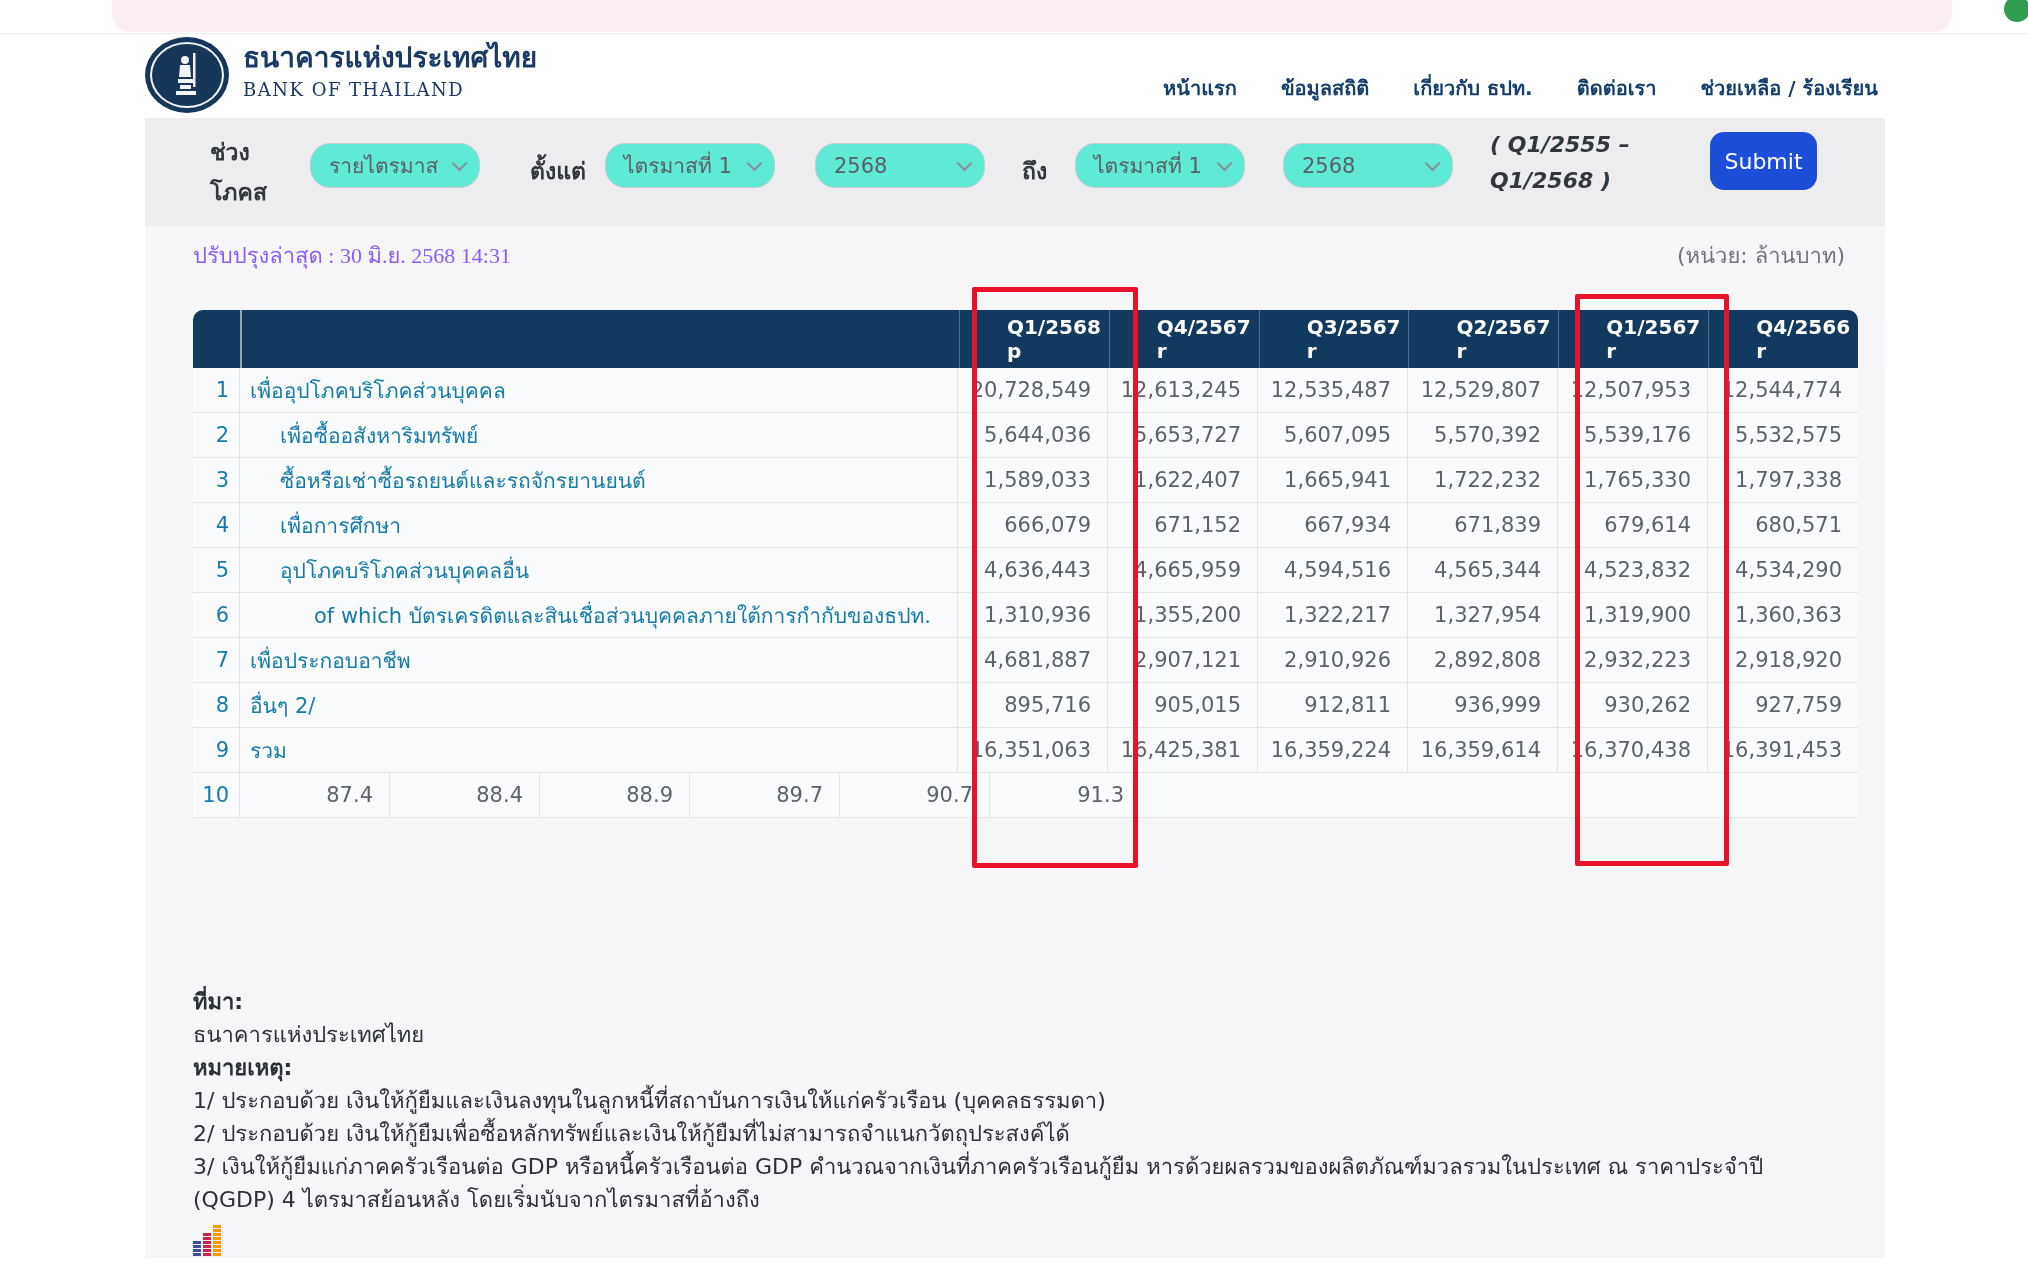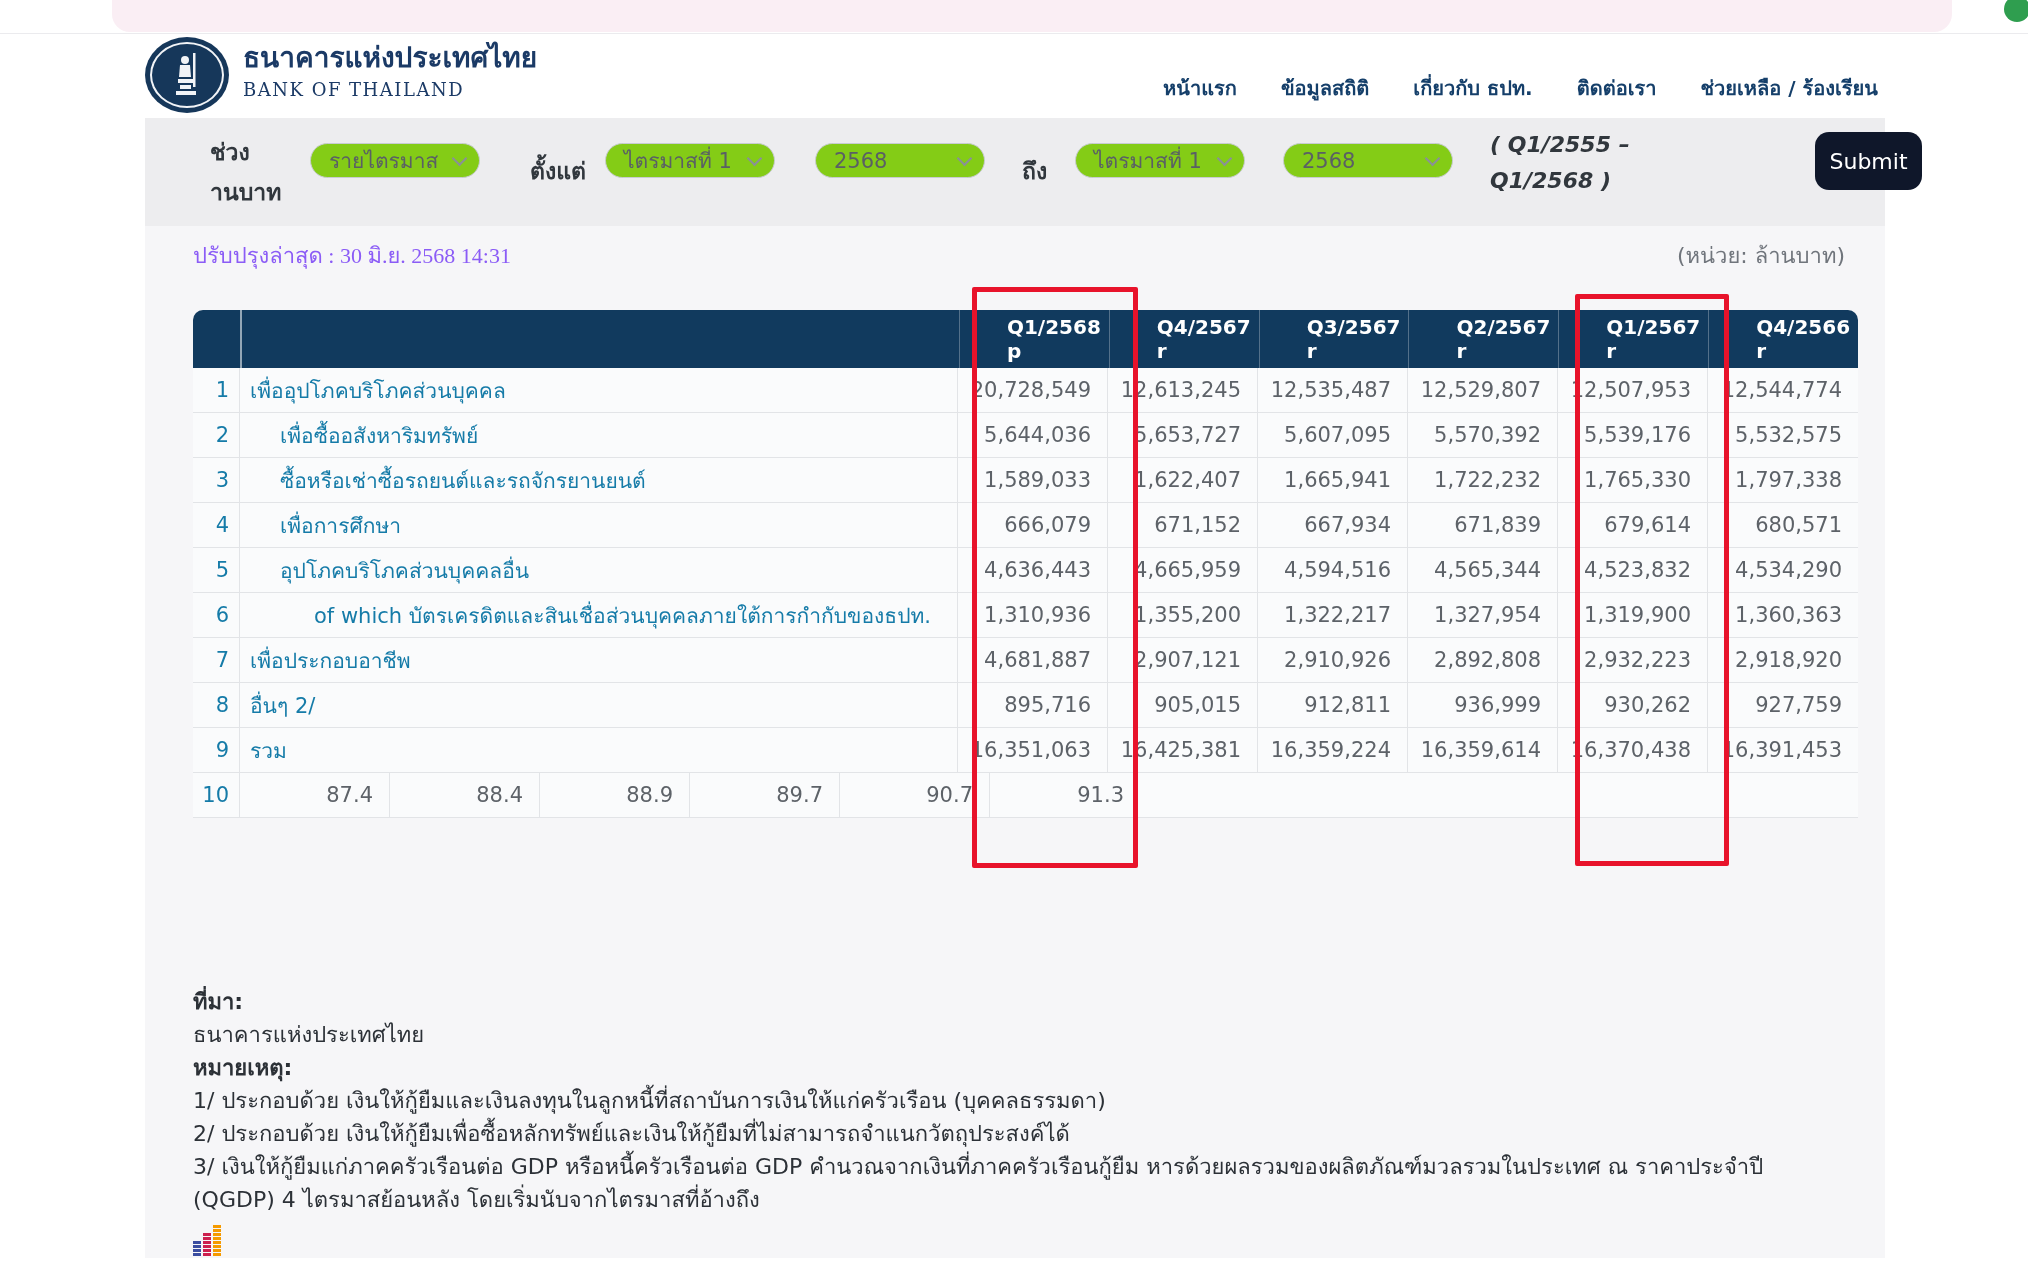--- a/index.html
+++ b/index.html
@@ -17,27 +17,27 @@
   .logo-text{margin-left:14px;padding-top:4px;}
   .logo-th{font-size:28px;font-weight:bold;color:#1b3a66;line-height:34px;}
   .logo-en{font-family:"DejaVu Serif","Liberation Serif",serif;font-size:18px;letter-spacing:1.5px;color:#1b3a66;margin-top:4px;}
   .main-nav{position:absolute;top:72px;right:150px;display:flex;gap:44px;}
   .nav-item{font-size:20px;font-weight:600;color:#153f6a;white-space:nowrap;cursor:pointer;}
   
   .container{position:absolute;left:145px;top:118px;width:1740px;height:1140px;background:#f6f6f8;}
   .filterbar{position:absolute;left:0;top:0;width:1740px;height:108px;background:#ededef;}
   .lbl{position:absolute;font-size:23px;color:#31373d;font-weight:600;}
   .period-lbl{left:65px;top:14px;line-height:40px;}
-  .dd{position:absolute;height:35px;background:#84cc16;border:1px solid #c8ccd1;border-radius:20px;
+  .dd{position:absolute;height:45px;background:#5eead4;border:1px solid #c8ccd1;border-radius:20px;
       display:flex;align-items:center;justify-content:space-between;padding:0 14px 0 18px;cursor:pointer;box-sizing:border-box;}
   .dd .dd-val{font-size:21px;color:#5a6065;white-space:nowrap;}
   .chev{width:9px;height:9px;border-right:2px solid #8a9097;border-bottom:2px solid #8a9097;
         transform:rotate(45deg);margin-top:-5px;flex:0 0 auto;margin-left:10px;}
   .range-hint{position:absolute;left:1345px;top:9px;font-size:22px;color:#31373d;line-height:36px;font-weight:600;font-style:italic;}
-  .submit-btn{position:absolute;left:1670px;top:14px;width:107px;height:58px;background:#0f172a;border:none;
+  .submit-btn{position:absolute;left:1565px;top:14px;width:107px;height:58px;background:#1d4ed8;border:none;
        border-radius:14px;color:#fff;font-size:22px;font-family:inherit;cursor:pointer;}
   .updated{position:absolute;left:48px;top:120px;font-size:22px;color:#8b5cf6;font-family:Liberation Serif, serif;}
   .unit{position:absolute;right:40px;top:120px;font-size:22px;color:#70757c;}
   
   .tbl{position:absolute;left:48px;top:192px;width:1665px;}
   .t-head{display:flex;height:58px;background:#113a5e;border-radius:10px 10px 0 0;overflow:hidden;}
   .th{display:flex;align-items:center;justify-content:center;color:#fff;font-size:20px;font-weight:bold;box-sizing:border-box;padding-left:47px;}
   .th-num{width:47px;border-right:2px solid rgba(255,255,255,.55);}
   .th-label{width:718px;}
   .th-data{width:150px;border-left:1px solid rgba(255,255,255,.28);}
@@ -90,21 +90,21 @@
       <div class="nav-item">เกี่ยวกับ ธปท.</div>
       <div class="nav-item">ติดต่อเรา</div>
       <div class="nav-item">ช่วยเหลือ / ร้องเรียน</div>
     </div>
 
   <div class="container">
 
     <div class="filterbar">
       <div class="lbl period-lbl">
         <div>ช่วง</div>
-        <div>านบาท</div>
+        <div>โภคส</div>
       </div>
 
       <div class="dd" style="left:165px;top:25px;width:170px;">
         <span class="dd-val">รายไตรมาส</span>
         <span class="chev"></span>
       </div>
 
       <div class="lbl" style="left:385px;top:35px;">ตั้งแต่</div>
 
       <div class="dd" style="left:460px;top:25px;width:170px;">

